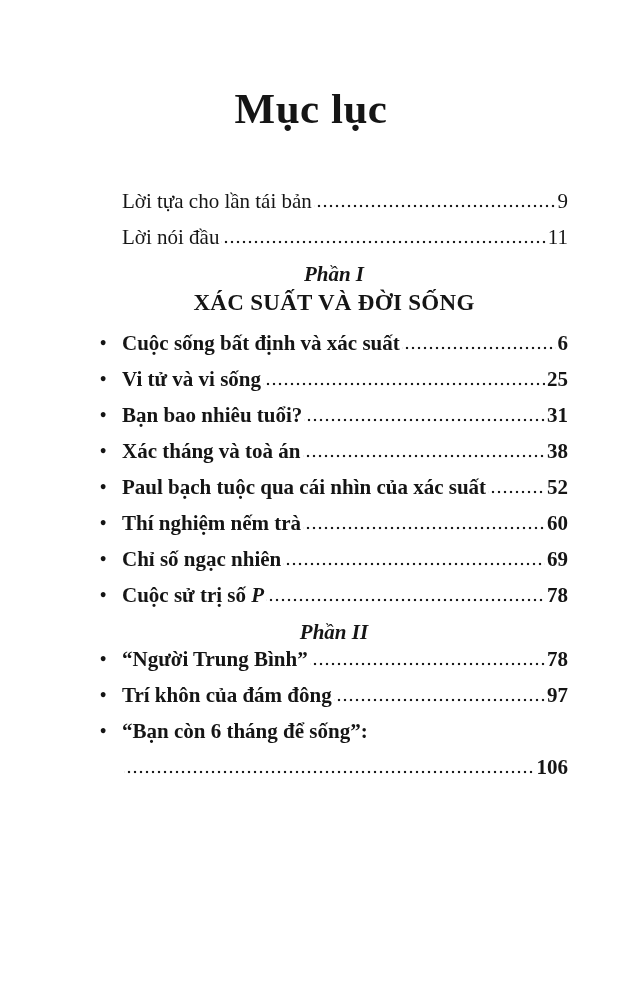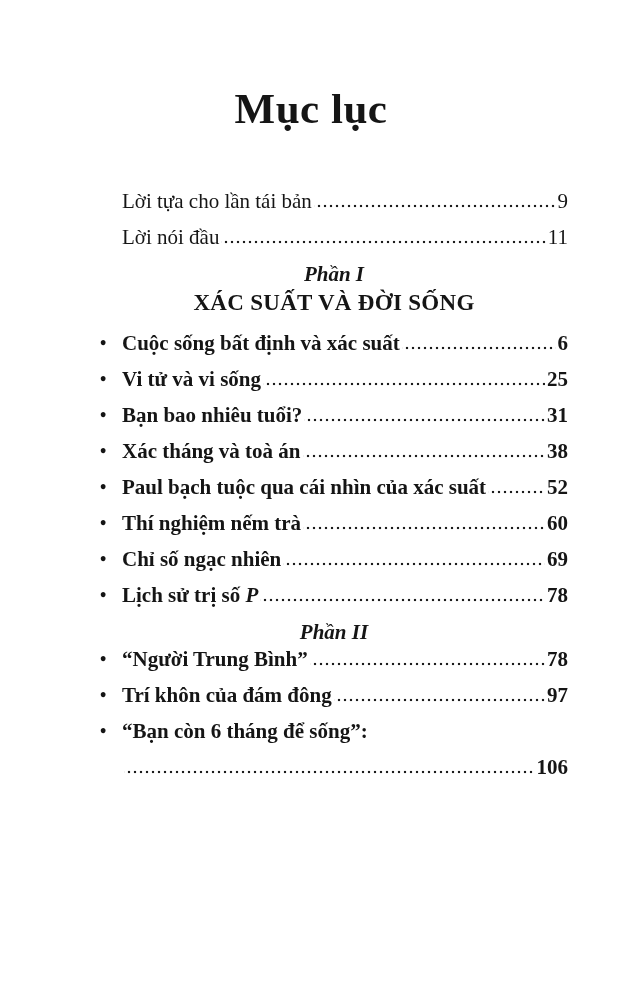--- a/index.html
+++ b/index.html
@@ -123,21 +123,21 @@
       <span class="pagenum">60</span>
     </div>
     <div class="toc-row bold">
       <span class="bullet">•</span>
       <span class="label">Chỉ số ngạc nhiên</span>
       <span class="dots"></span>
       <span class="pagenum">69</span>
     </div>
     <div class="toc-row bold">
       <span class="bullet">•</span>
-      <span class="label"><span>Lịch sử trị số </span><em class="pvar">P</em></span>
+      <span class="label"><span>Cuộc sử trị số </span><em class="pvar">P</em></span>
       <span class="dots"></span>
       <span class="pagenum">78</span>
     </div>
 
     <div class="part-label">Phần II</div>
 
     <div class="toc-row bold">
       <span class="bullet">•</span>
       <span class="label">“Người Trung Bình”</span>
       <span class="dots"></span>

